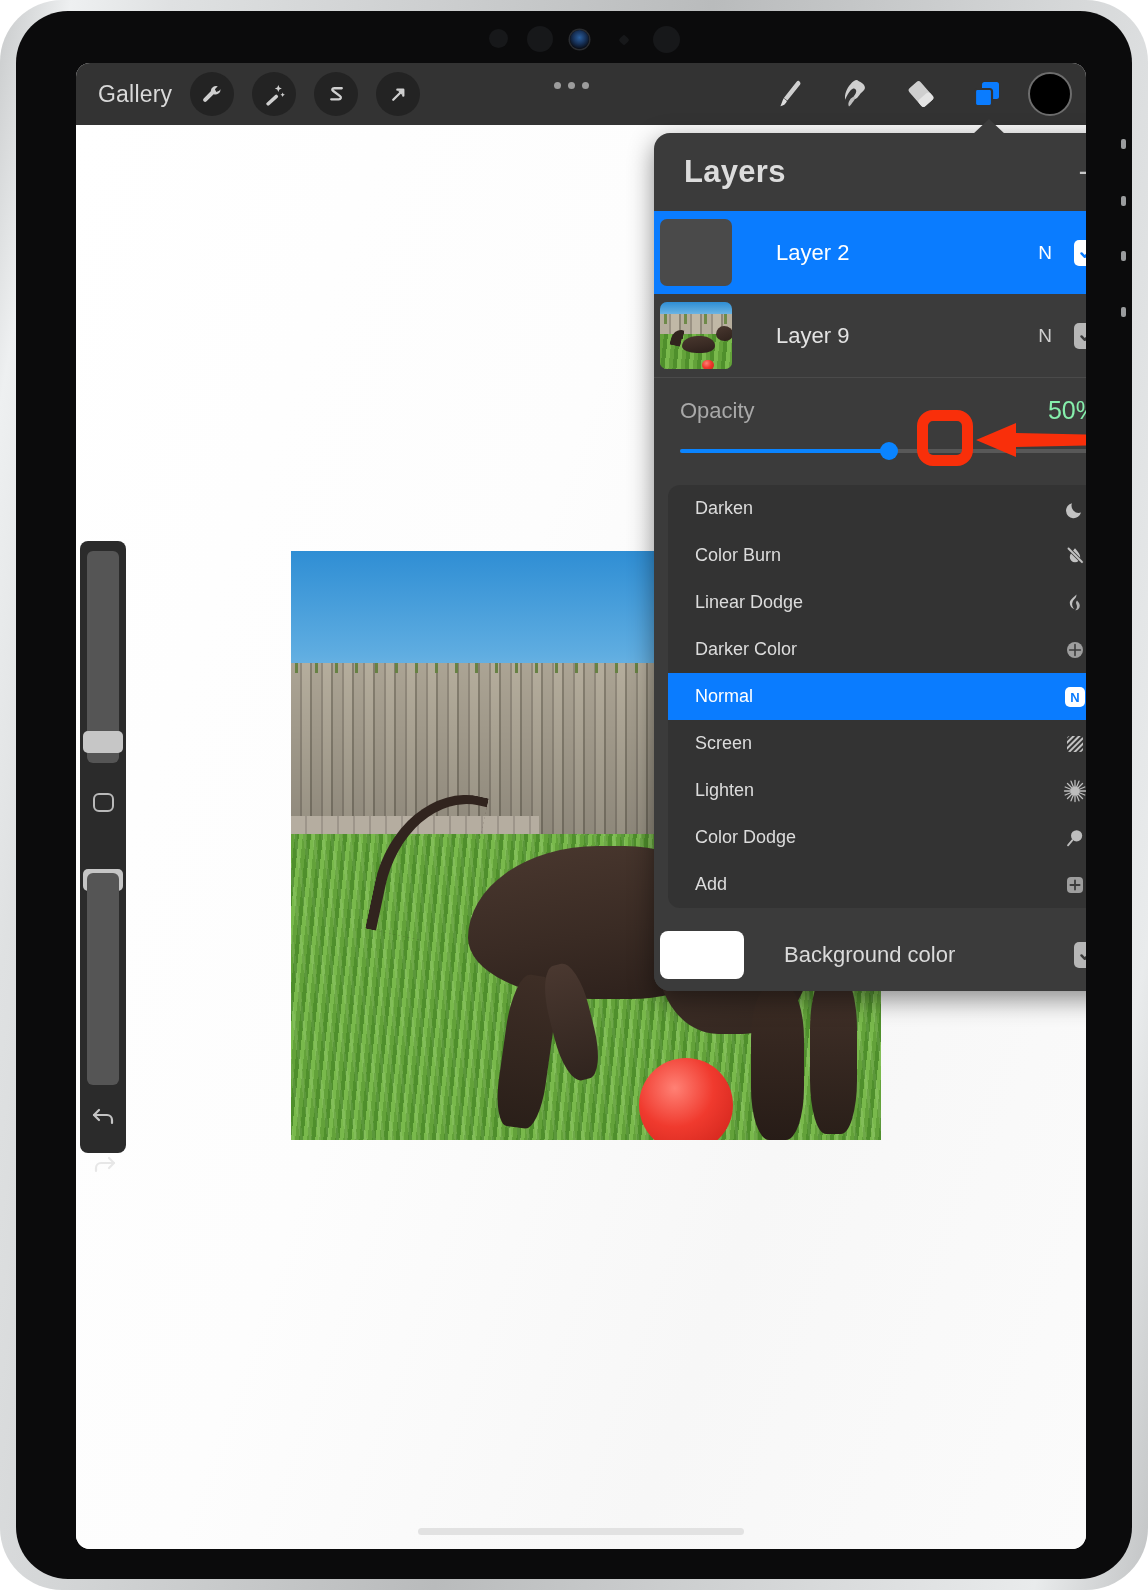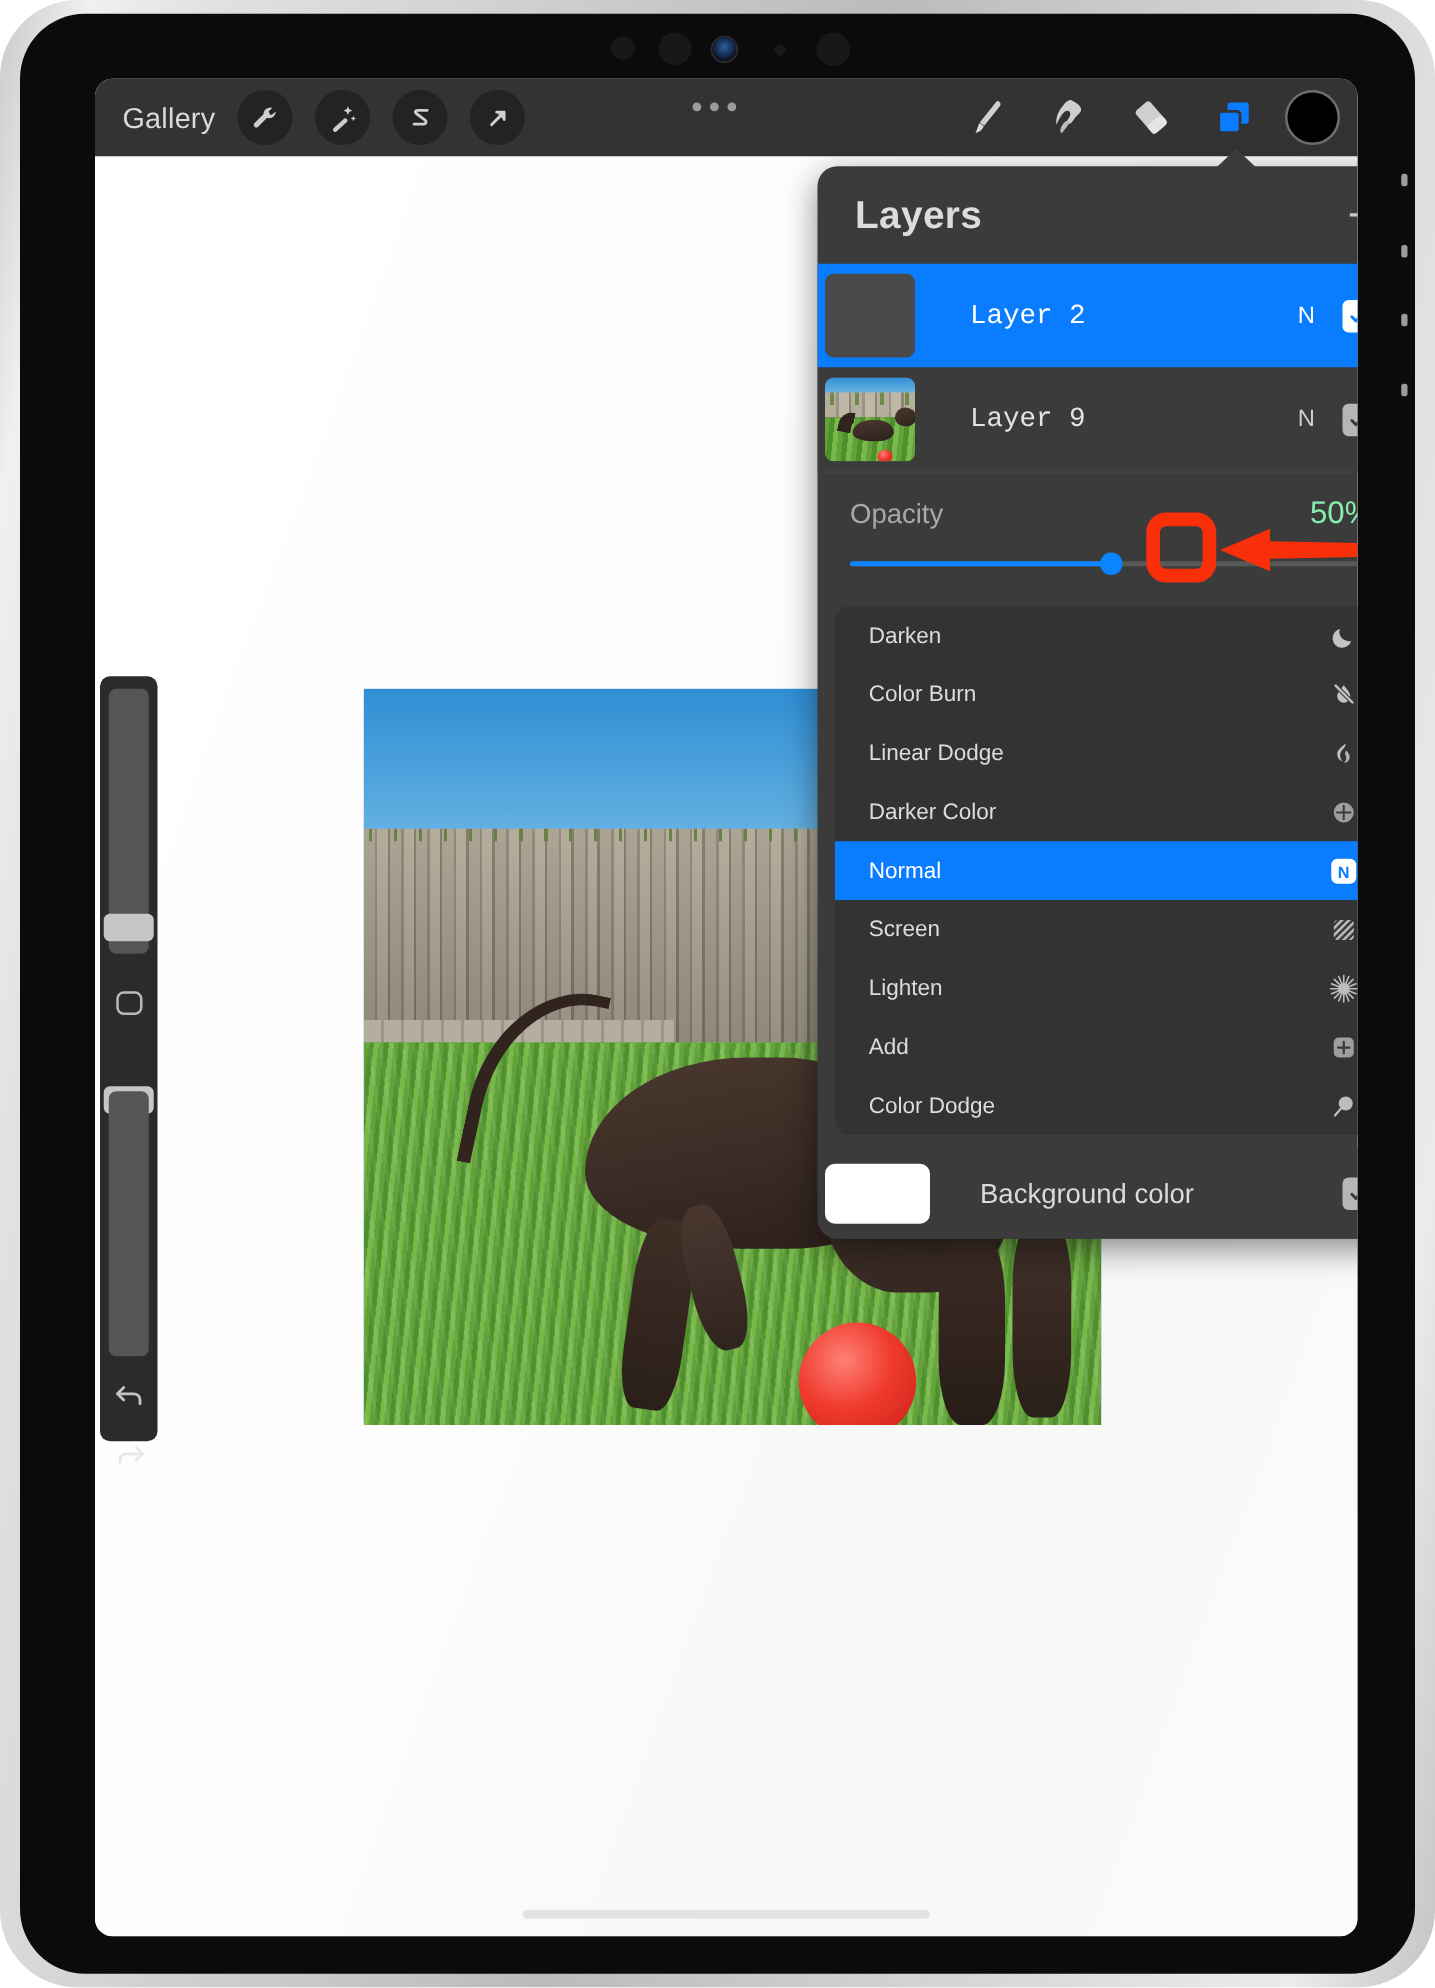--- a/index.html
+++ b/index.html
@@ -201,21 +201,21 @@
 
   .layer-row {
     display: flex; align-items: center; height: 83px;
     background: #3b3b3b; position: relative;
   }
   .layer-row.selected { background: #0a7cff; }
   .layer-thumb {
     width: 72px; height: 67px; margin-left: 6px; border-radius: 7px;
     background: #4d4d4d; overflow: hidden; position: relative; flex: 0 0 auto;
   }
-  .layer-name { color: #e3e3e3; font-size: 22px; margin-left: 44px; flex: 1; font-family: Liberation Mono, monospace; }
+  .layer-name { color: #e3e3e3; font-size: 22px; margin-left: 44px; flex: 1; }
   .layer-mode { color: #cfcfcf; font-size: 19px; margin-right: 22px; }
   .layer-check {
     width: 26px; height: 26px; border-radius: 5px; margin-right: 24px;
     display: flex; align-items: center; justify-content: center; flex: 0 0 auto;
   }
   .layer-check.on-sel { background: #ffffff; }
   .layer-check.on-unsel { background: #b6b6b6; }
   .layer-row.selected .layer-name { color: #ffffff; }
   .layer-row.selected .layer-mode { color: #ffffff; }
   .layer-row.selected .layer-thumb { background: #4a4a4a; box-shadow: 0 0 0 0; }
@@ -547,35 +547,35 @@
                 <g stroke="#bdbdbd" stroke-width="1.3" stroke-linecap="round">
                   <path d="M12 1.5v21M1.5 12h21M4.5 4.5l15 15M19.5 4.5l-15 15"></path>
                   <path d="M8 2.2l8 19.6M2.2 8l19.6 8M2.2 16l19.6-8M8 21.8l8-19.6"></path>
                 </g>
                 <circle cx="12" cy="12" r="4.6" fill="#bdbdbd"></circle>
               </svg>
             </span>
           </div>
 
           <div class="blend-row">
+            <span class="blend-label">Color Dodge</span>
+            <span class="blend-icon">
+              <svg width="22" height="22" viewBox="0 0 22 22">
+                <circle cx="12.6" cy="8.8" r="5.6" fill="#bdbdbd"></circle>
+                <path d="M8.4 13.2 L4 18.4" stroke="#bdbdbd" stroke-width="1.8" stroke-linecap="round"></path>
+              </svg>
+            </span>
+          </div>
+
+          <div class="blend-row">
             <span class="blend-label">Add</span>
             <span class="blend-icon">
               <svg width="22" height="22" viewBox="0 0 22 22">
                 <rect x="3" y="3" width="16" height="16" rx="4" fill="#9e9e9e"></rect>
                 <path d="M11 6.4v9.2M6.4 11h9.2" stroke="#3b3b3b" stroke-width="1.8" stroke-linecap="round"></path>
-              </svg>
-            </span>
-          </div>
-
-          <div class="blend-row">
-            <span class="blend-label">Color Dodge</span>
-            <span class="blend-icon">
-              <svg width="22" height="22" viewBox="0 0 22 22">
-                <circle cx="12.6" cy="8.8" r="5.6" fill="#bdbdbd"></circle>
-                <path d="M8.4 13.2 L4 18.4" stroke="#bdbdbd" stroke-width="1.8" stroke-linecap="round"></path>
               </svg>
             </span>
           </div>
         </div>
 
         <div id="bg-row">
           <div id="bg-swatch"></div>
           <span id="bg-label">Background color</span>
           <span id="bg-check">
             <svg width="18" height="18" viewBox="0 0 18 18">

